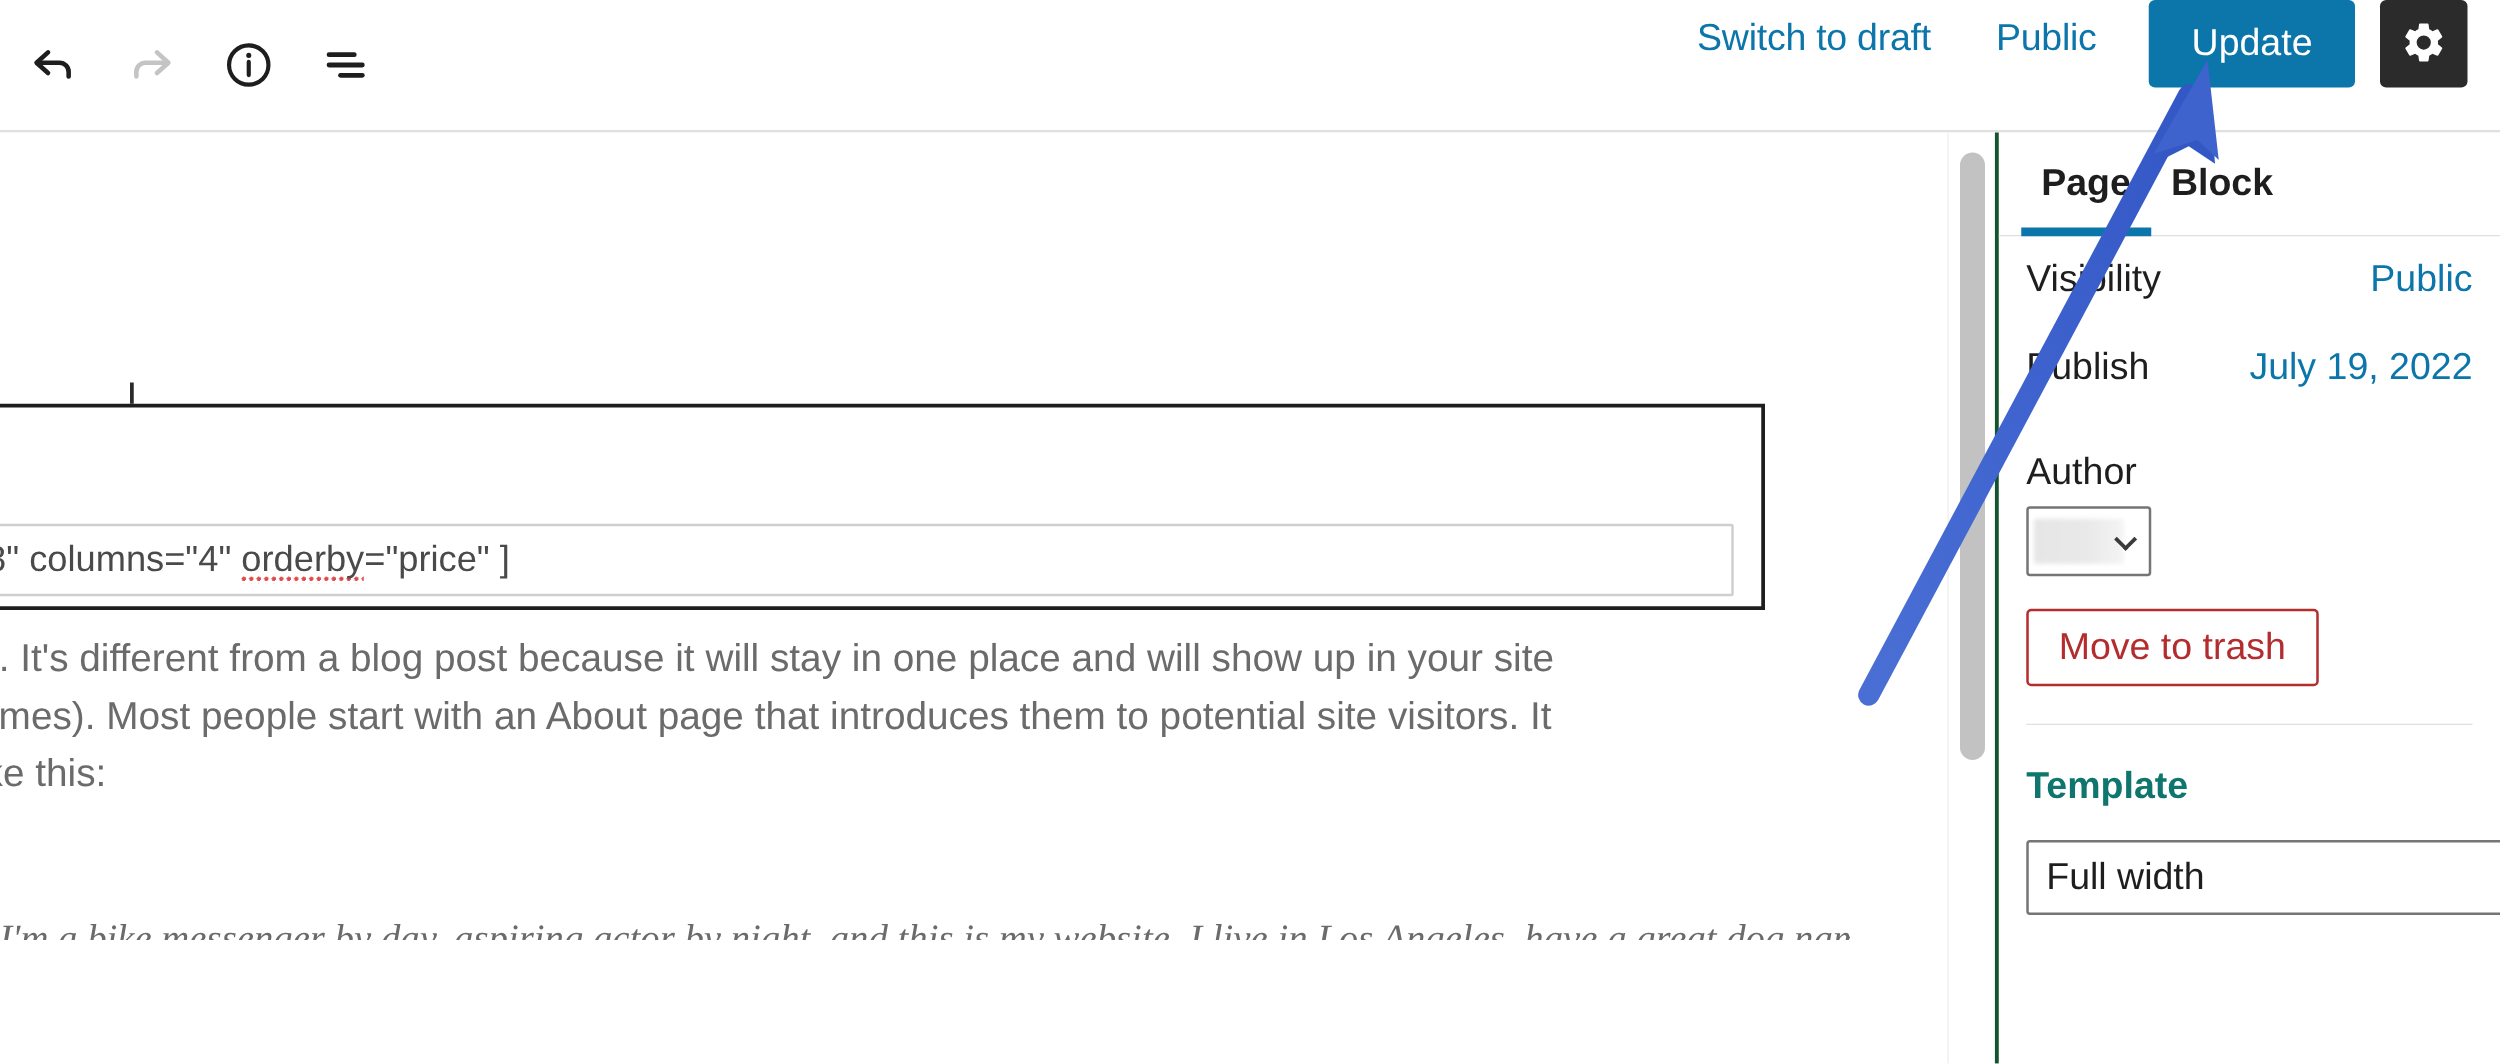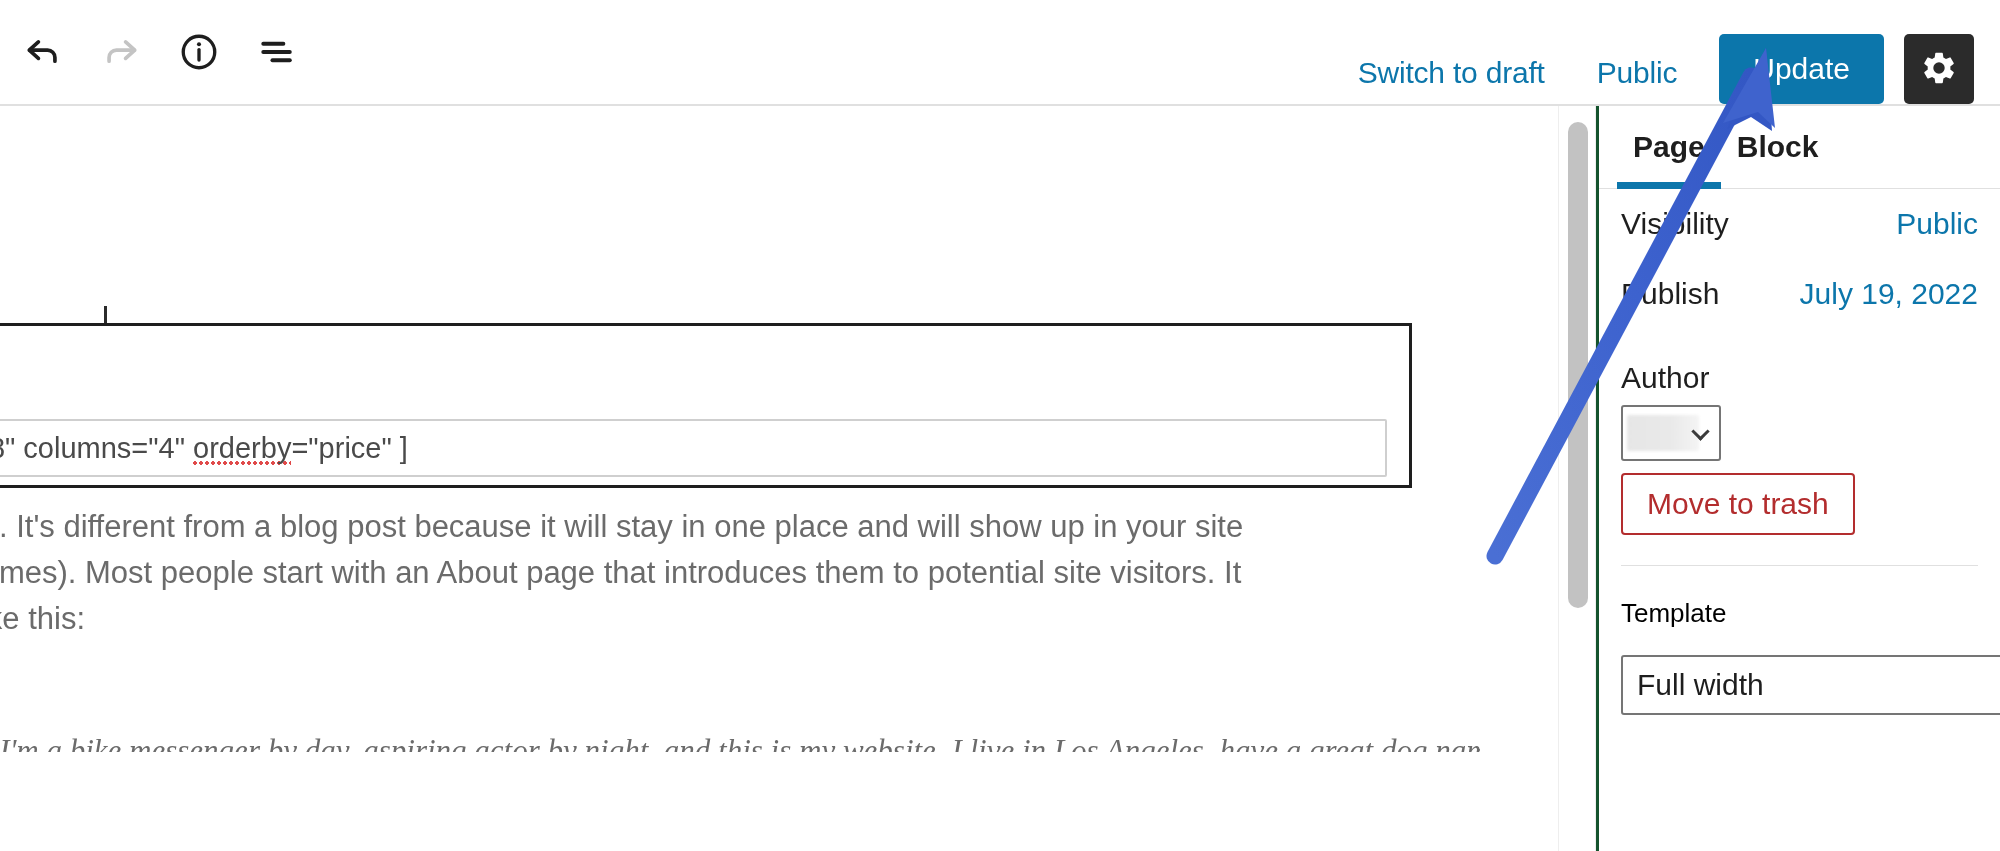--- a/index.html
+++ b/index.html
@@ -53,21 +53,21 @@
     cursor: pointer;
     padding: 0;
   }
   .tool-btn svg { display: block; }
 
   .topbar-right {
     position: absolute;
     right: 26px; top: 0;
     height: 104px;
     display: flex;
-    align-items: flex-end;
+    align-items: flex-start;
     gap: 0;
   }
   .link-btn {
     background: transparent;
     border: none;
     color: #0c76ab;
     font-size: 30px;
     font-family: "Liberation Sans", sans-serif;
     cursor: pointer;
     padding: 14px 26px;
@@ -310,41 +310,41 @@
     position: absolute;
     right: 12px;
     top: 18px;
     width: 10px;
     height: 10px;
     border-right: 3px solid #3b3b3b;
     border-bottom: 3px solid #3b3b3b;
     transform: rotate(45deg);
   }
   .trash-btn {
-    margin-top: 12px;
+    margin-top: 26px;
     display: inline-block;
     border: 2px solid #b32d2e;
     border-radius: 4px;
     color: #b32d2e;
     background: #ffffff;
     font-size: 30px;
     font-family: "Liberation Sans", sans-serif;
     padding: 14px 24px;
     cursor: pointer;
     line-height: 1;
   }
   .divider {
     height: 1px;
     background: #e0e0e0;
     margin-top: 30px;
   }
   .template-title {
-    font-size: 26px;
-    font-weight: normal;
-    color: #000000;
+    font-size: 30px;
+    font-weight: bold;
+    color: #0f766e;
     margin-top: 32px;
     margin-bottom: 26px;
     font-family: "Liberation Sans", sans-serif;
   }
   .template-select {
     width: 420px;
     height: 60px;
     border: 2px solid #757575;
     border-radius: 3px;
     box-sizing: border-box;

